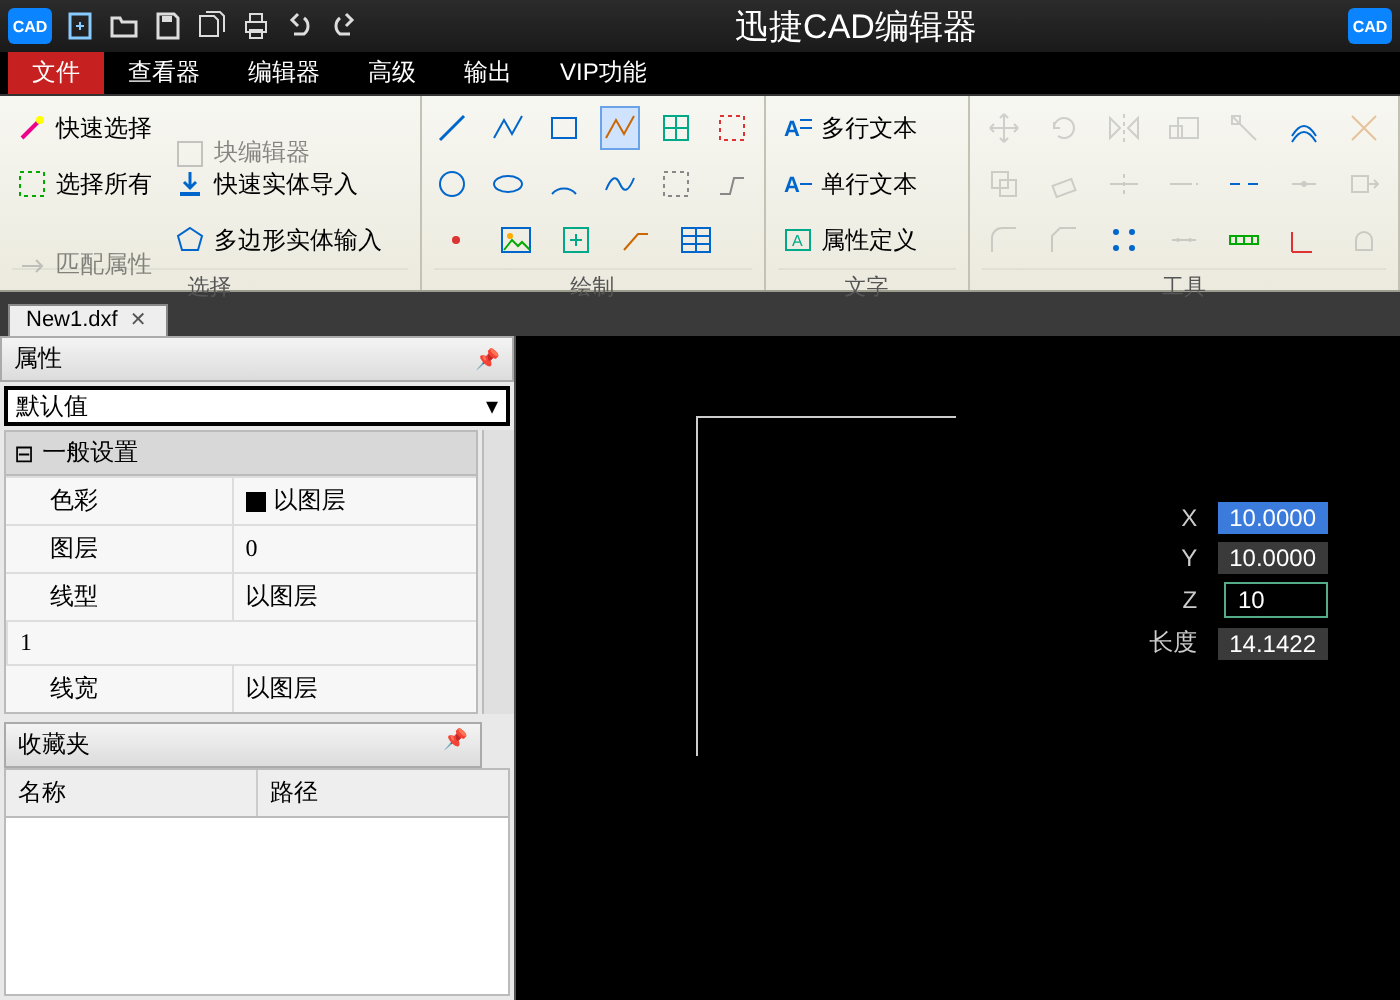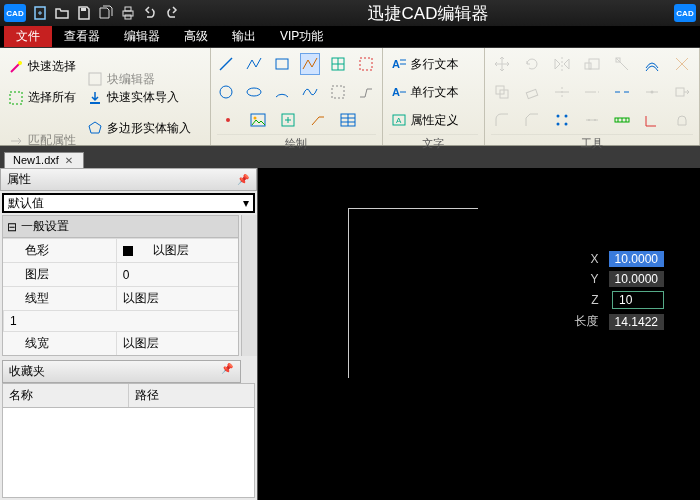--- a/index.html
+++ b/index.html
@@ -40,21 +40,21 @@
   .workspace { display:flex; height: calc(500px - 26px - 22px - 98px - 22px); background:#000; }
 
   
   .leftpanel { width:258px; background:#e9e9e9; display:flex; flex-direction:column; border-right:1px solid #555; }
   .panel-head { background:linear-gradient(#f4f4f4,#dcdcdc); border:1px solid #aaa; padding:2px 6px; font-size:12px; display:flex; justify-content:space-between; align-items:center; }
   .dropdown { display:flex; background:#fff; border:2px solid #000000; margin:2px 2px; height:20px; align-items:center; padding:0 4px; justify-content:space-between; cursor:pointer;}
   .propgrid { flex:0 0 auto; background:#f7f7f7; border:1px solid #bbb; margin:0 2px; }
   .pg-header { background:#d8d8d8; padding:2px 4px; display:flex; align-items:center; gap:4px; border-bottom:1px solid #bbb;}
   .pg-row { display:flex; border-top:1px solid #ddd; }
   .pg-label { width:48%; padding:3px 6px 3px 22px; }
-  .pg-val { flex:1; padding:3px 6px; border-left:1px solid #ddd; display:flex; align-items:center; gap:20px;}
+  .pg-val { flex:1; padding:3px 6px; border-left:1px solid #ddd; display:flex; align-items:center; gap:4px;font-family:Liberation Serif, serif;}
   .sw { width:10px; height:10px; background:#000; display:inline-block;}
   .scrollbar { width:16px; background:#e0e0e0; border-left:1px solid #bbb;}
   .pg-wrap { display:flex; }
   .fav-head { background:linear-gradient(#f4f4f4,#dcdcdc); border:1px solid #aaa; padding:2px 6px; margin:4px 16px 0 2px; display:flex; justify-content:space-between;}
   .fav-cols { display:flex; background:#eee; border:1px solid #bbb; margin:0 2px; }
   .fav-col { flex:1; padding:3px 6px; border-right:1px solid #ccc;}
   .fav-body { flex:1; background:#fff; margin:0 2px 2px 2px; border:1px solid #bbb; border-top:none;}
 
   
   .canvas { flex:1; position:relative; background:#000; }
@@ -181,20 +181,21 @@
         </div>
       <div class="rbtn">
           <span class="ic">
             <svg viewBox="0 0 16 16">
               <polygon points="8,2 14,6 12,13 4,13 2,6" fill="none" stroke="#06c"></polygon>
             </svg>
           </span>
           <span>多边形实体输入</span>
         </div>
     </div>
+    <div class="title">选择</div>
   </div>
 
   <div class="ribbon-group" style="width:172px">
     <div class="row">
       <span class="tool-ic">
           <svg viewBox="0 0 18 18">
             <line x1="3" y1="15" x2="15" y2="3" stroke="#06c" stroke-width="1.5"></line>
           </svg>
         </span>
       <span class="tool-ic">

